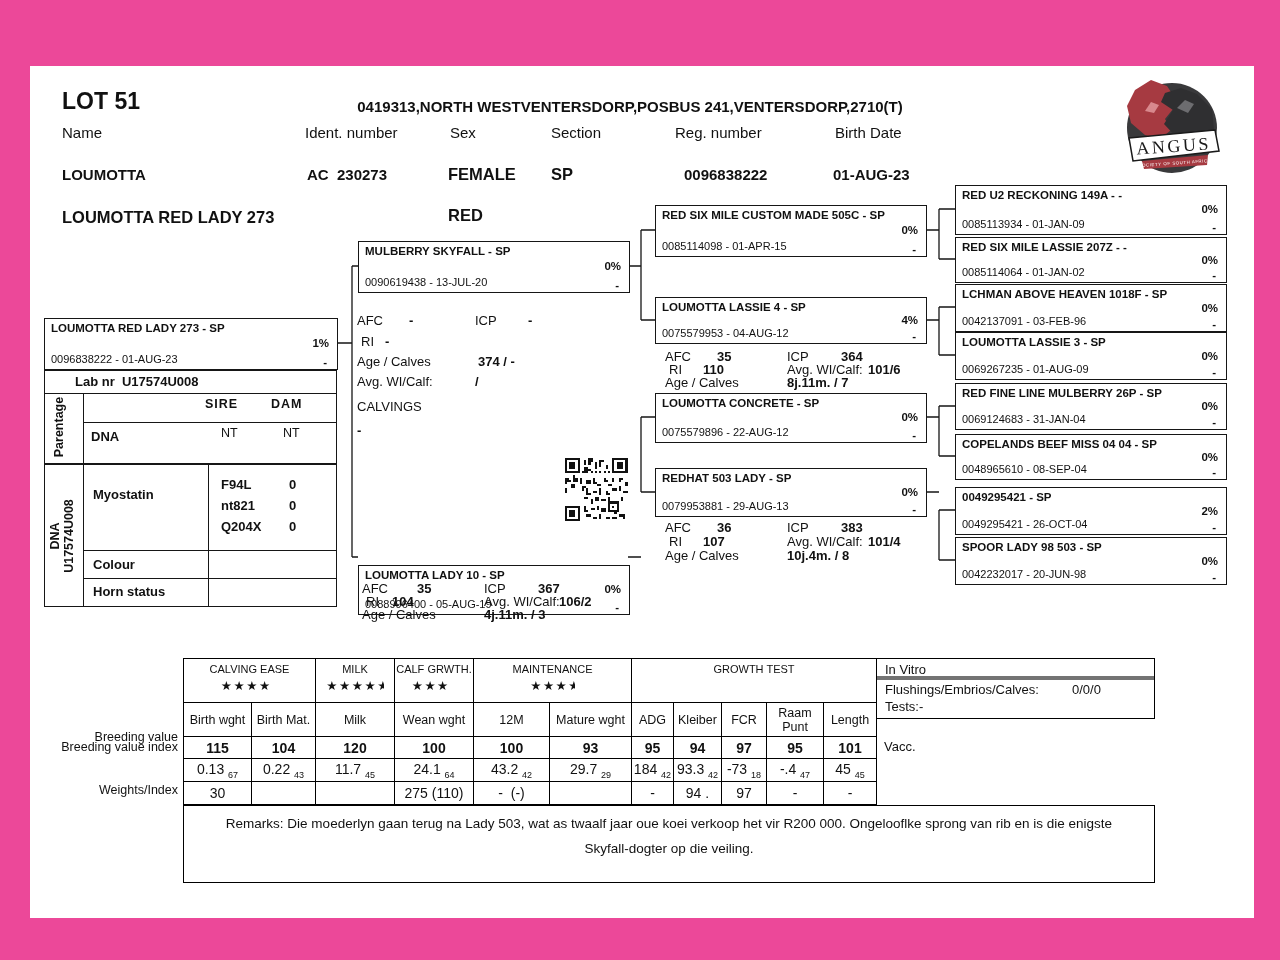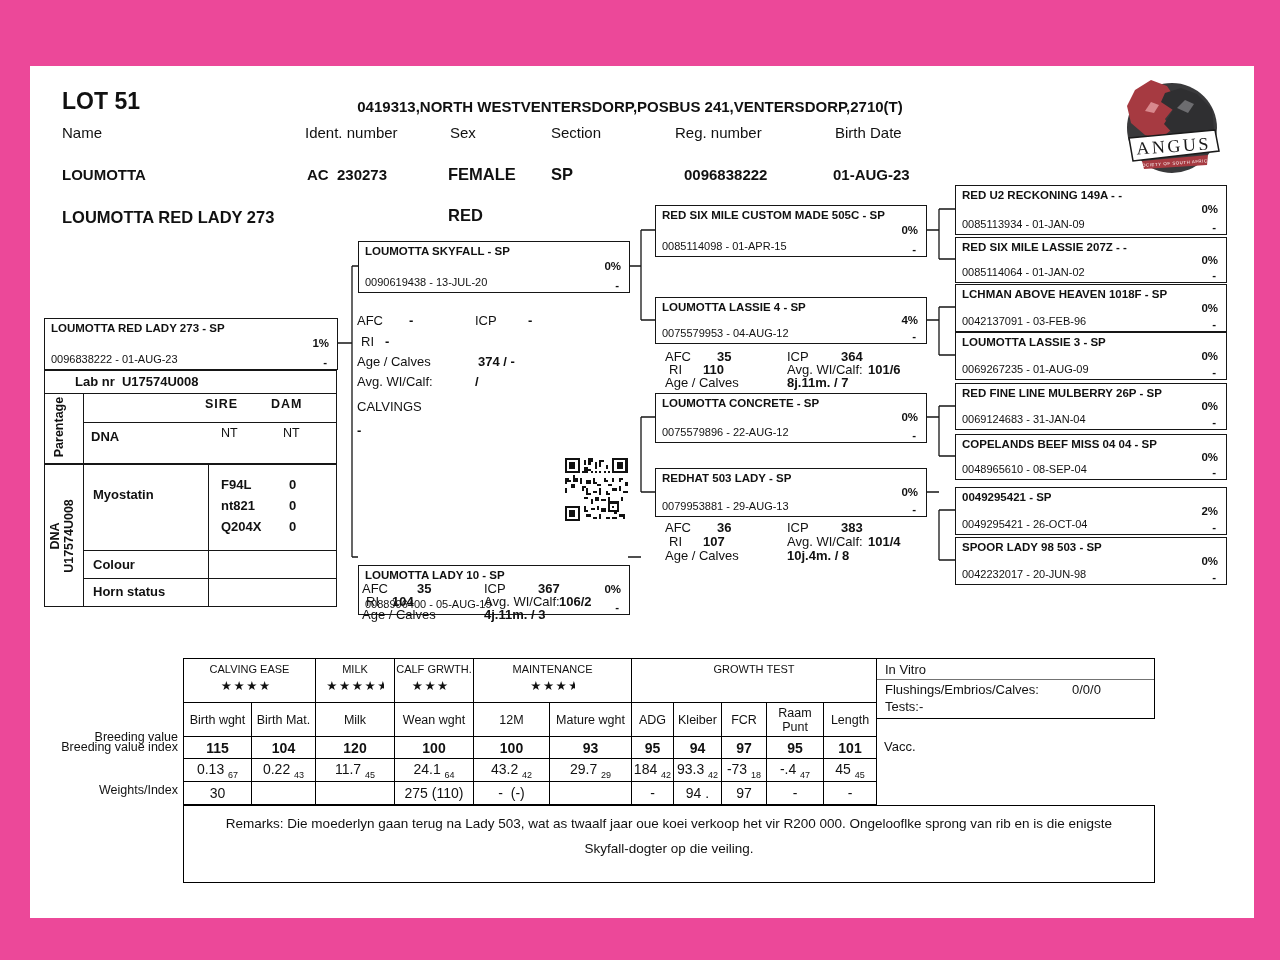--- a/index.html
+++ b/index.html
@@ -32,21 +32,21 @@
   .grp .gl{margin-top:4px;}
   .grp .gs{font-size:12.5px;letter-spacing:1.5px;margin-top:3px;}
   .half{display:inline-block;width:0.52em;overflow:hidden;white-space:nowrap;vertical-align:bottom;}
   .colh{font-size:12.5px;height:34px;line-height:14px;}
   .rowi td{font-size:14px;font-weight:bold;height:21px;}
   .rowv td{font-size:14px;height:22px;}
   .rowv sub{font-size:9px;}
   .roww td{font-size:14px;height:22px;}
   .rlabel{position:absolute;font-size:12.5px;text-align:right;width:132px;left:46px;white-space:nowrap;}
   #invitro{position:absolute;left:876px;top:658px;width:279px;height:61px;border:1.1px solid #000;background:#fff;box-sizing:border-box;font-size:13px;}
-  #invitro .ivt{height:21px;border-bottom:1px solid #737373;padding:3px 0 0 8px;box-sizing:border-box;}
+  #invitro .ivt{height:21px;border-bottom:4px solid #737373;padding:3px 0 0 8px;box-sizing:border-box;}
   #invitro .ivl{position:relative;padding:2px 0 0 8px;}
   #remarks{position:absolute;left:183px;top:805px;width:972px;height:78px;border:1.2px solid #000;box-sizing:border-box;
            font-size:13.5px;text-align:center;padding:5px 38px 0 38px;line-height:25px;}
 </style>
 </head>
 <body>
 
 <div id="screen">
   <div id="page"></div>
 
@@ -95,21 +95,21 @@
   </svg>
 
   <div class="pbox" style="left:44px;top:318px;width:292px;height:50px;">
     <div class="pt">LOUMOTTA RED LADY 273 - SP</div>
     <div class="pp">1%</div>
     <div class="pr">0096838222 -  01-AUG-23</div>
     <div class="pd">-</div>
   </div>
 
   <div class="pbox" style="left:358px;top:241px;width:270px;height:50px;">
-    <div class="pt">LOUMOTTA SKYFALL - SP</div>
+    <div class="pt">MULBERRY SKYFALL - SP</div>
     <div class="pp">0%</div>
     <div class="pr">0090619438 - 13-JUL-20</div>
     <div class="pd">-</div>
   </div>
 
   <div class="pbox" style="left:358px;top:533px;width:270px;height:48px;margin-top:32px;">
     <div class="pt">LOUMOTTA LADY 10 - SP</div>
     <div class="pp">0%</div>
     <div class="pr">0088996400 - 05-AUG-19</div>
     <div class="pd">-</div>

